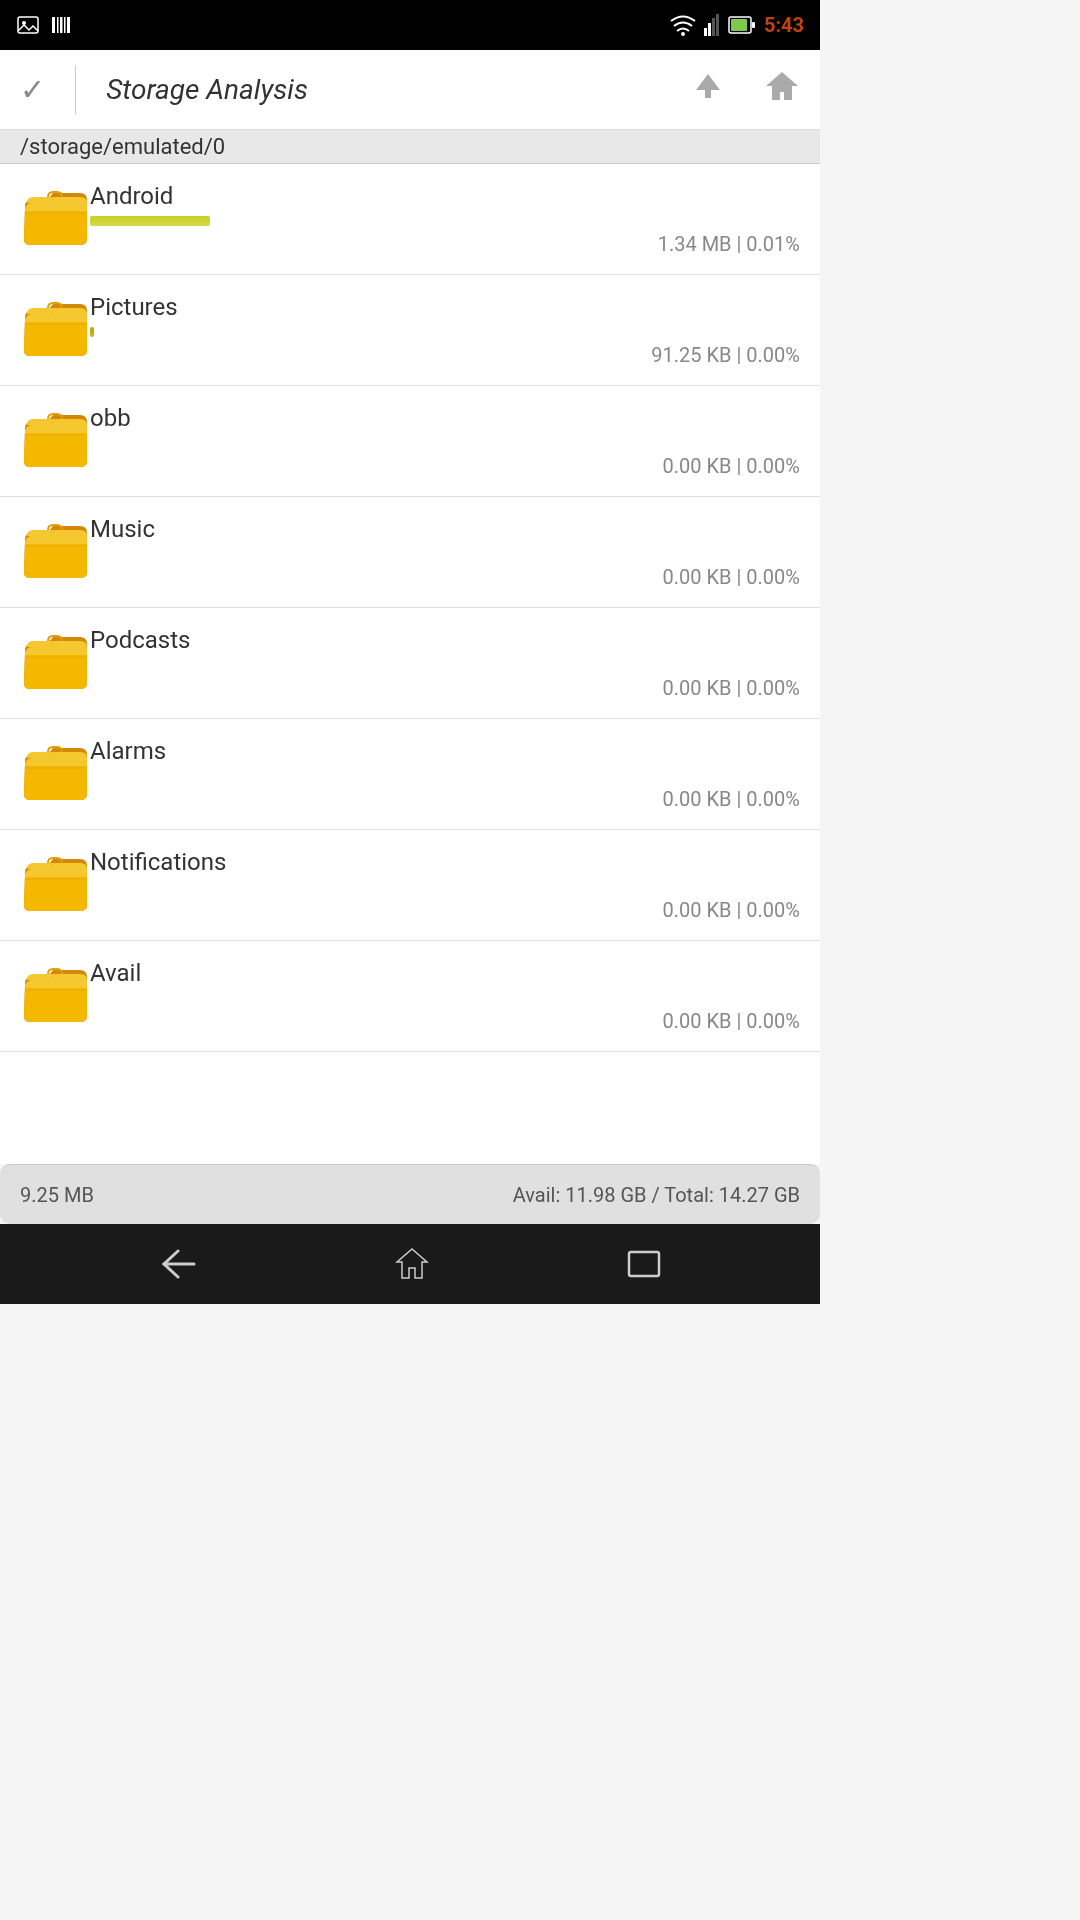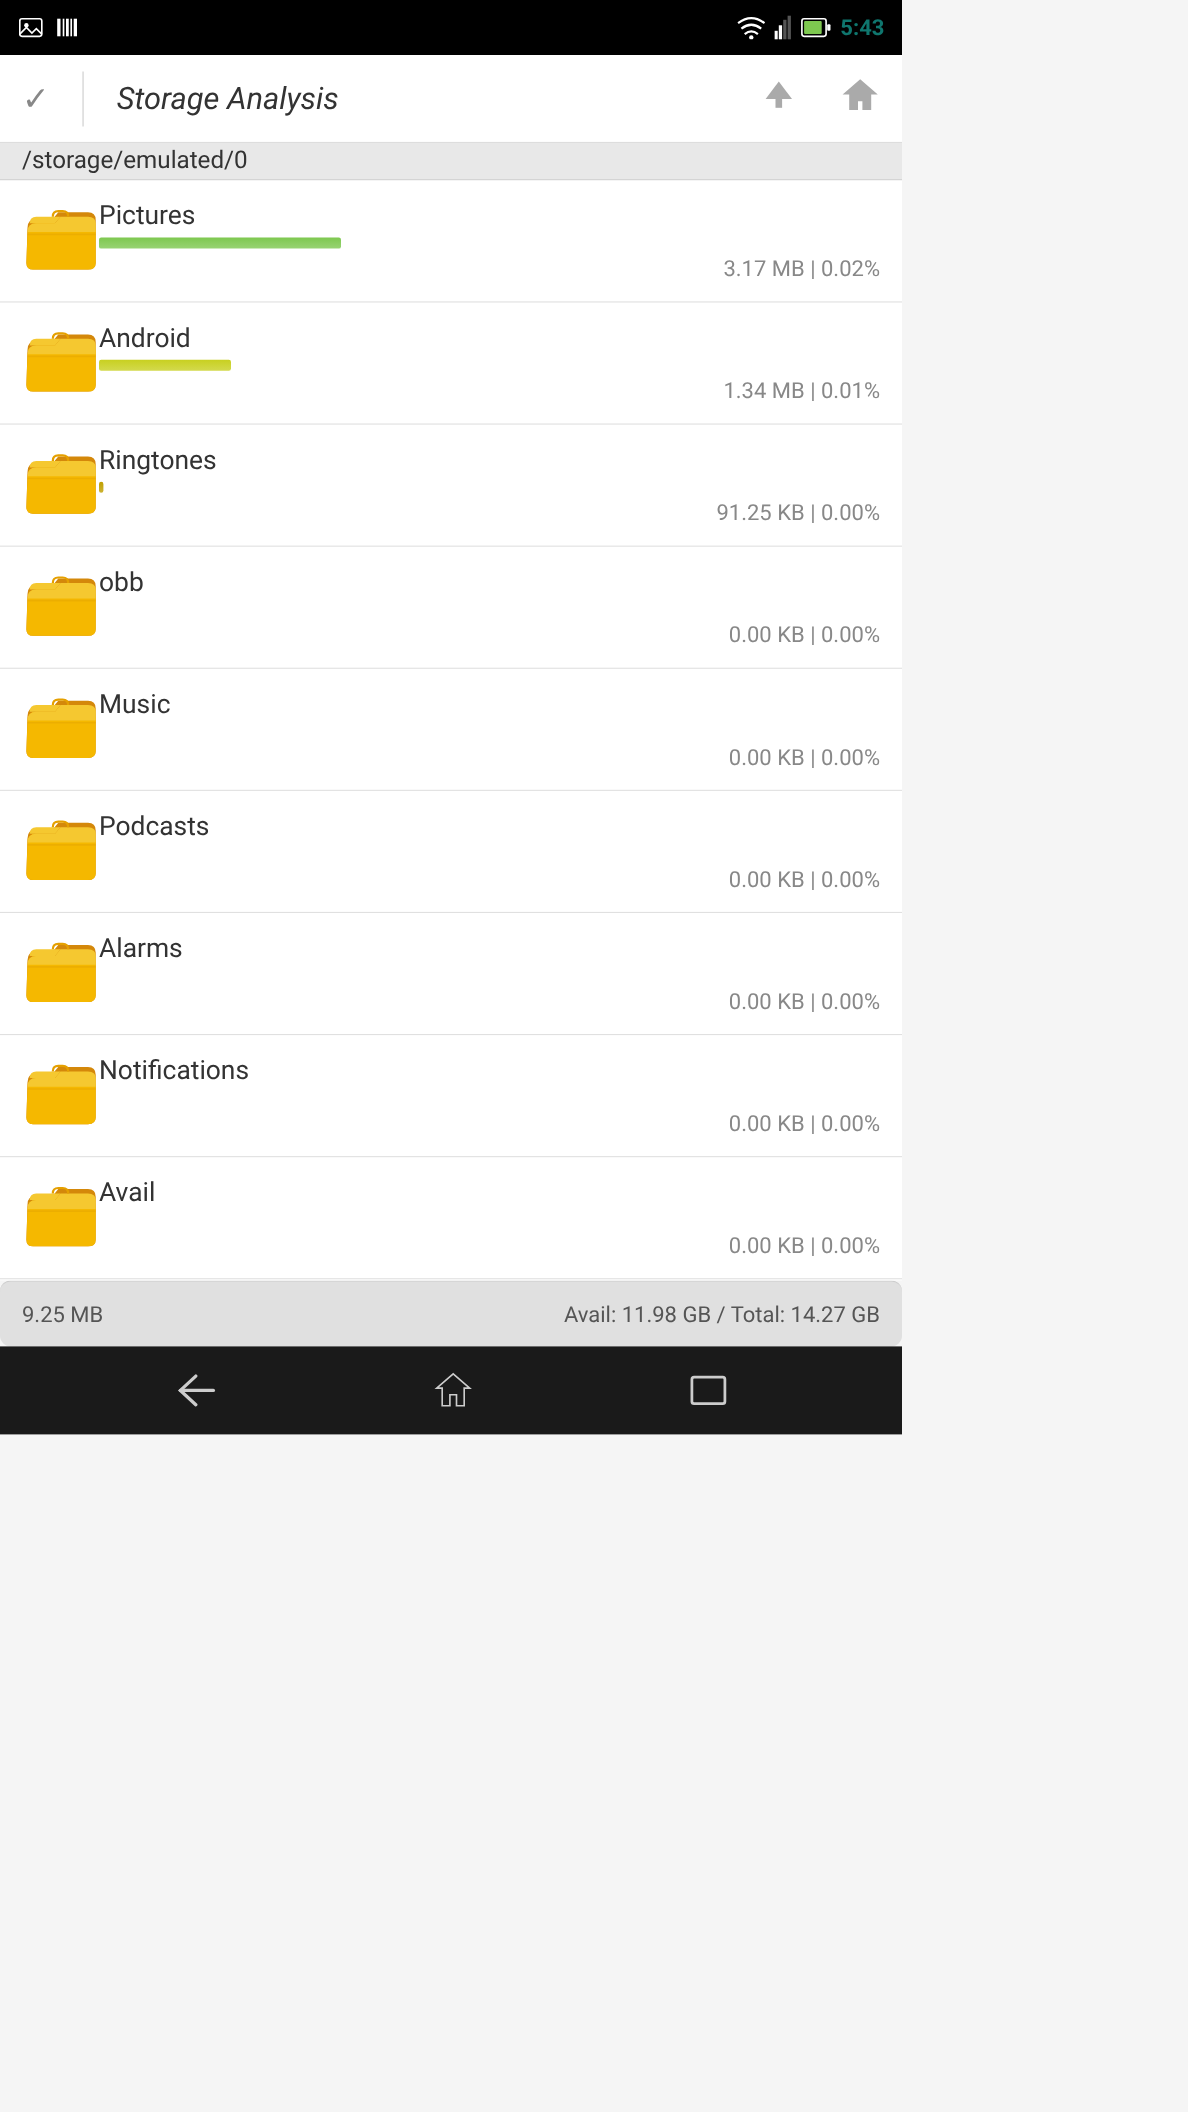--- a/index.html
+++ b/index.html
@@ -13,21 +13,21 @@
     }
 
     
     .status-bar {
       background: #000;
       height: 50px;
       display: flex;
       align-items: center;
       justify-content: space-between;
       padding: 0 16px;
-      color: #0f766e;
+      color: #c2410c;
     }
     .status-left {
       display: flex;
       gap: 10px;
       align-items: center;
     }
     .status-right {
       display: flex;
       align-items: center;
       gap: 8px;
@@ -218,45 +218,20 @@
       <polygon points="18,4 34,18 28,18 28,32 20,32 20,24 16,24 16,32 8,32 8,18 2,18" fill="#aaa"></polygon>
     </svg>
   </span>
 </div>
 
 <div class="path-bar">
   <span>/storage/emulated/0</span>
 </div>
 
 <div class="folder-list" id="folder-list">
-<div class="folder-item">
-      <div>
-      <svg class="folder-svg" viewBox="0 0 70 65" xmlns="http://www.w3.org/2000/svg">
-
-        <path d="M5 22 Q5 14 13 14 L28 14 L33 8 L60 8 Q67 8 67 15 L67 54 Q67 60 60 60 L10 60 Q4 60 4 54 Z" fill="#d4880a"></path>
-
-        <path d="M5 26 Q5 18 13 18 L60 18 Q67 18 67 25 L67 54 Q67 60 60 60 L10 60 Q4 60 4 54 Z" fill="#f5b800"></path>
-
-        <path d="M5 26 Q5 18 13 18 L30 18 L35 12 L60 12 Q67 12 67 18 L67 26 Z" fill="#f5c830"></path>
-
-        <path d="M13 18 L30 18 L35 12 L13 12 Q7 12 7 18 Z" fill="#f5c830"></path>
-
-        <path d="M5 28 L67 28" stroke="#e5a500" stroke-width="1.5" opacity="0.5"></path>
-
-        <path d="M28 12 Q28 7 33 7 L37 7 Q42 7 42 12" stroke="#e5a000" stroke-width="2" fill="none"></path>
-      </svg>
-    </div>
-      <div class="folder-info">
-        <div class="folder-name">Pictures</div>
-        <div class="folder-bar-container">
-          <div class="folder-bar" style="width: 220px; background: linear-gradient(rgb(126, 200, 80), rgba(126, 200, 80, 0.8));"></div>
-        </div>
-        <div class="folder-size">3.17 MB | 0.02%</div>
-      </div>
-    </div>
     <div class="folder-item">
       <div>
       <svg class="folder-svg" viewBox="0 0 70 65" xmlns="http://www.w3.org/2000/svg">
 
         <path d="M5 22 Q5 14 13 14 L28 14 L33 8 L60 8 Q67 8 67 15 L67 54 Q67 60 60 60 L10 60 Q4 60 4 54 Z" fill="#d4880a"></path>
 
         <path d="M5 26 Q5 18 13 18 L60 18 Q67 18 67 25 L67 54 Q67 60 60 60 L10 60 Q4 60 4 54 Z" fill="#f5b800"></path>
 
         <path d="M5 26 Q5 18 13 18 L30 18 L35 12 L60 12 Q67 12 67 18 L67 26 Z" fill="#f5c830"></path>
 
@@ -286,21 +261,21 @@
         <path d="M5 26 Q5 18 13 18 L30 18 L35 12 L60 12 Q67 12 67 18 L67 26 Z" fill="#f5c830"></path>
 
         <path d="M13 18 L30 18 L35 12 L13 12 Q7 12 7 18 Z" fill="#f5c830"></path>
 
         <path d="M5 28 L67 28" stroke="#e5a500" stroke-width="1.5" opacity="0.5"></path>
 
         <path d="M28 12 Q28 7 33 7 L37 7 Q42 7 42 12" stroke="#e5a000" stroke-width="2" fill="none"></path>
       </svg>
     </div>
       <div class="folder-info">
-        <div class="folder-name">Ringtones</div>
+        <div class="folder-name">Pictures</div>
         <div class="folder-bar-container">
           <div class="folder-bar" style="width: 4px; background: linear-gradient(rgb(192, 160, 0), rgba(192, 160, 0, 0.8));"></div>
         </div>
         <div class="folder-size">91.25 KB | 0.00%</div>
       </div>
     </div>
     <div class="folder-item">
       <div>
       <svg class="folder-svg" viewBox="0 0 70 65" xmlns="http://www.w3.org/2000/svg">
 

